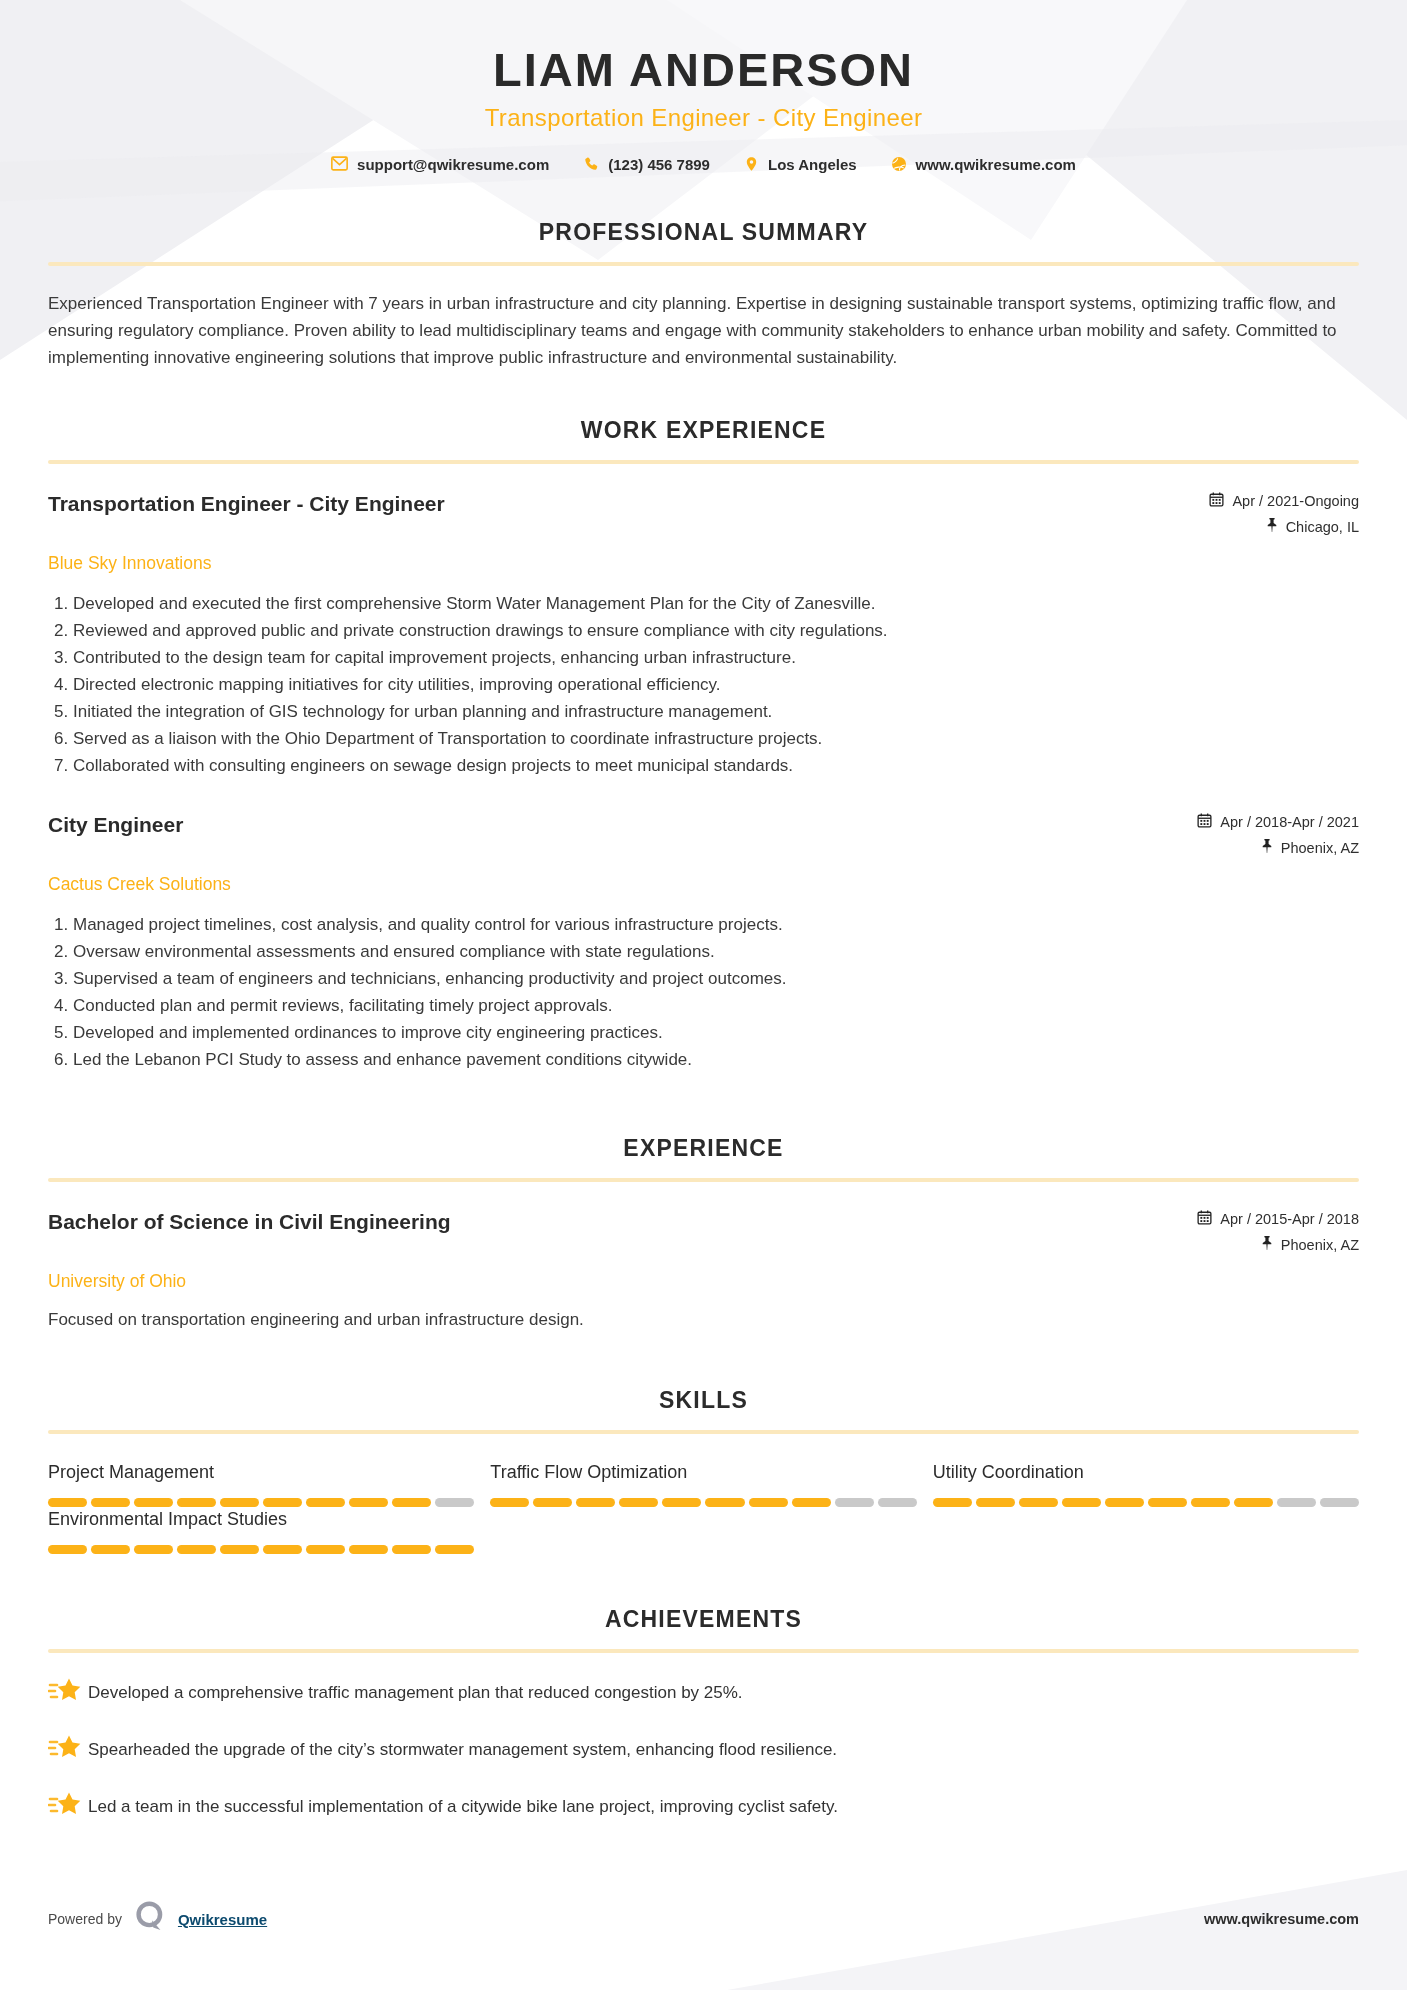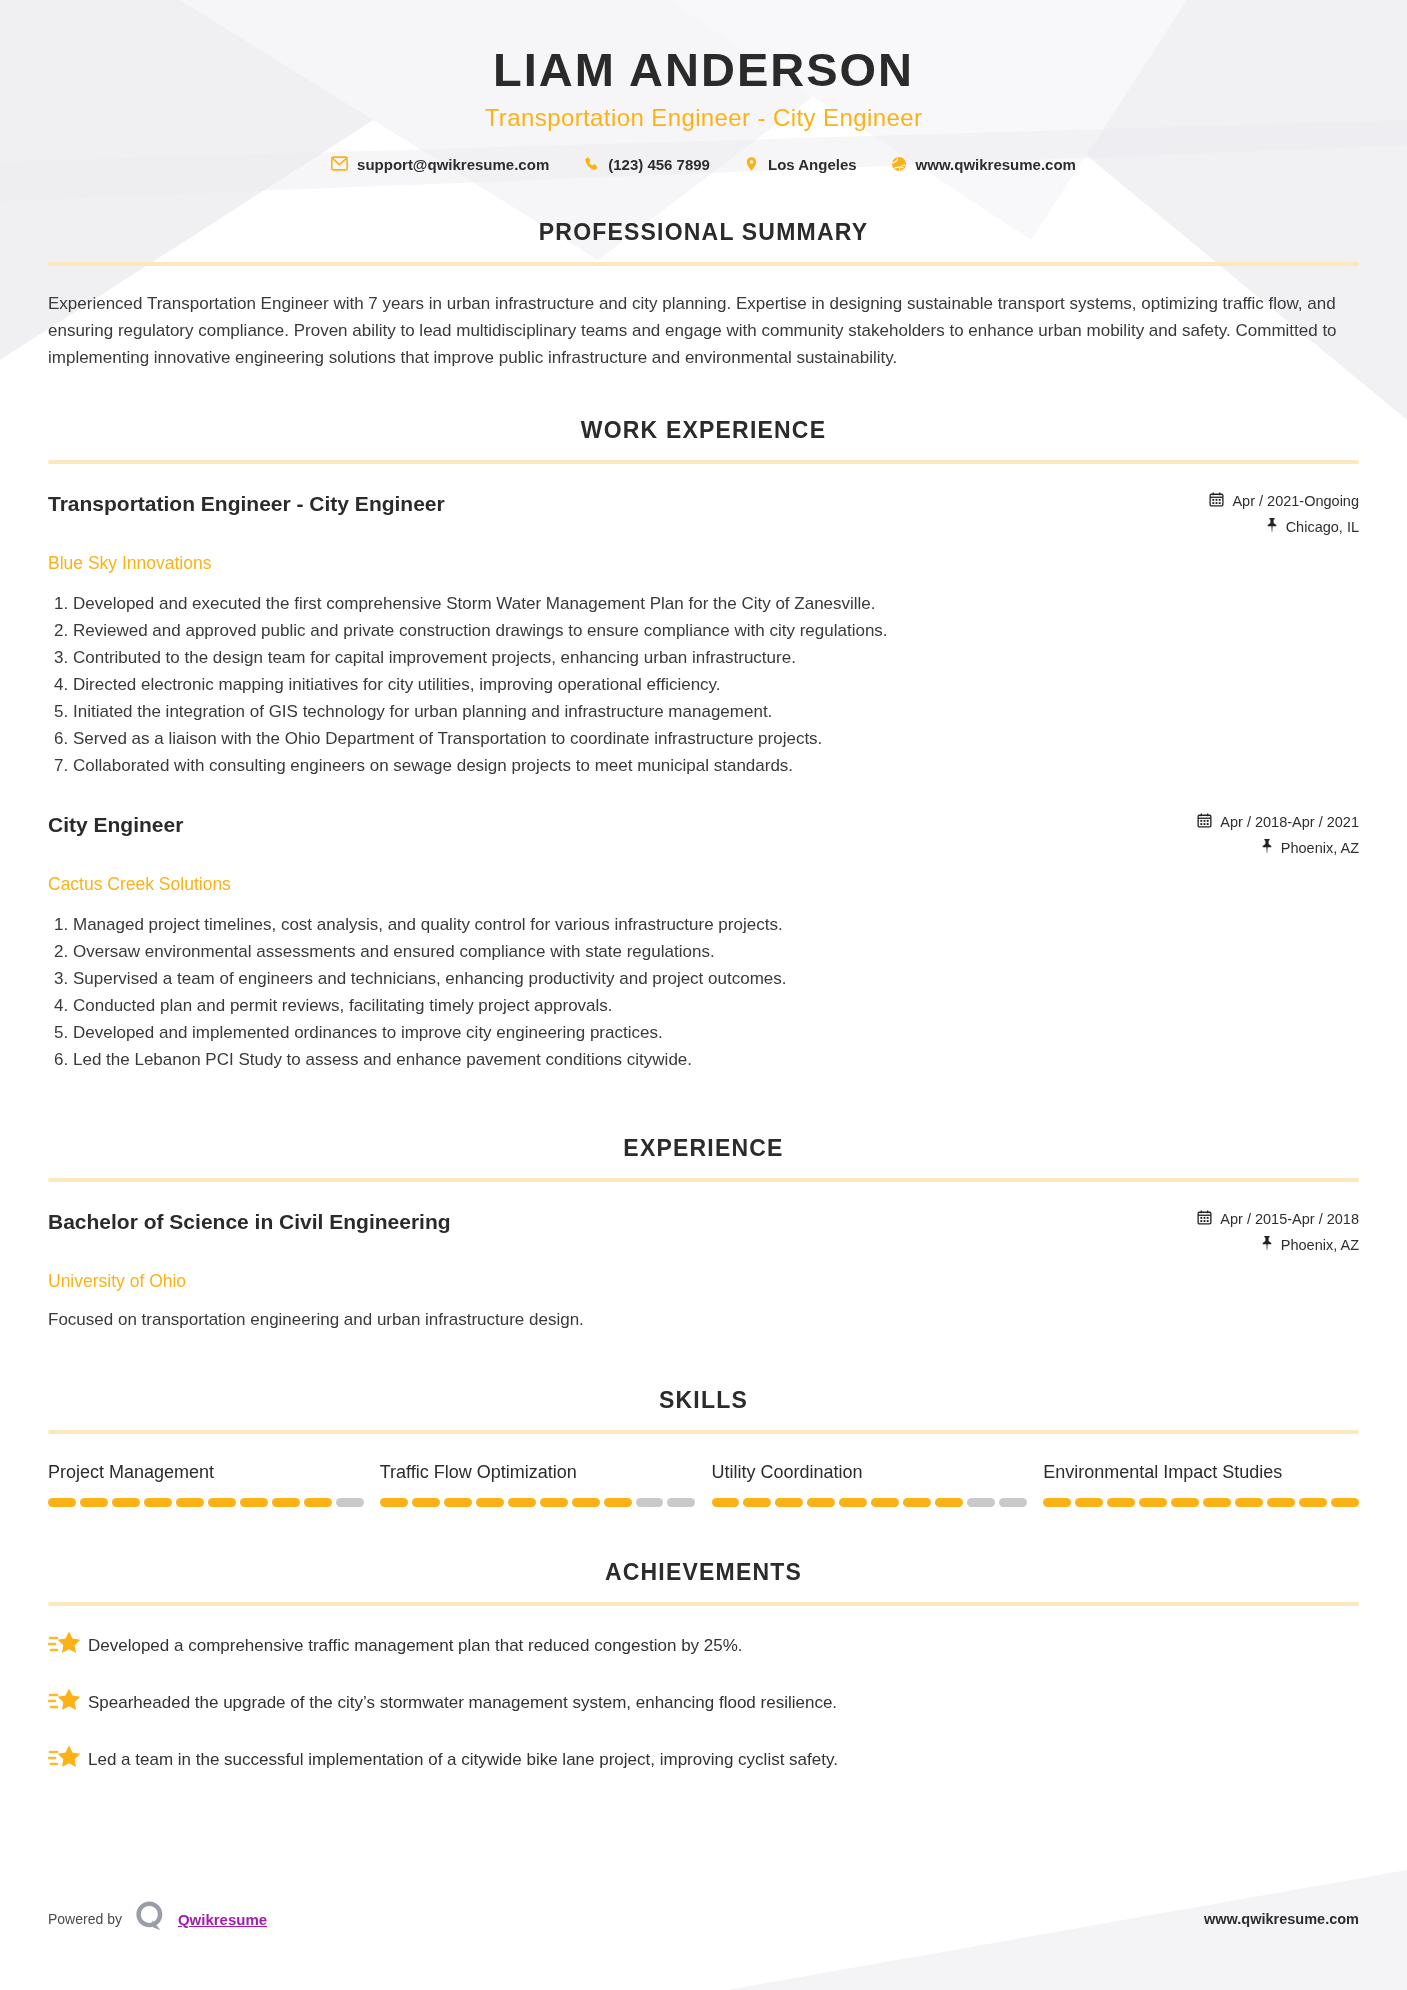--- a/index.html
+++ b/index.html
@@ -35,36 +35,36 @@
   
   .job { margin-top:28px; }
   .job-head { display:flex; justify-content:space-between; align-items:flex-start; }
   .job-title { font-size:21px; font-weight:600; color:#2b2b2b; }
   .job-meta { text-align:right; font-size:14.5px; color:#2f2f2f; white-space:nowrap; }
   .meta-row { display:flex; justify-content:flex-end; align-items:center; gap:8px; margin-bottom:8px; }
   .company { margin-top:9px; font-size:17.5px; font-weight:400; color:#fcb217; }
   .job ol { margin-top:16px; padding-left:25px; font-size:17px; line-height:27px; color:#3a3a3a; }
   .edu-desc { margin-top:14px; font-size:17px; line-height:27px; color:#3a3a3a; }
   
-  .skills-grid { display:grid; grid-template-columns:repeat(4,1fr); column-gap:16px; margin-top:26px; }
+  .skills-grid { display:grid; grid-template-columns:repeat(3,1fr); column-gap:16px; margin-top:26px; }
   .skill-name { font-size:18px; font-weight:500; line-height:25px; color:#2c2c2c; }
   .skill-bar { display:flex; gap:4px; margin-top:13px; }
   .skill-seg { height:9px; flex:1; border-radius:5px; }
   .skill-seg.filled { background:#fcb217; }
   .skill-seg.empty { background:#c9c9c9; }
   
   .ach-list { margin-top:10px; }
   .ach-item { display:flex; align-items:center; gap:6px; margin-top:23px; font-size:17px; color:#333333; }
   .ach-item svg { flex:0 0 auto; }
   
   .footer { position:absolute; left:48px; right:48px; bottom:52px; z-index:1;
             display:flex; justify-content:space-between; align-items:center; }
   .foot-left { display:flex; align-items:center; gap:12px; }
   .powered { font-size:14px; color:#4a4a4a; }
-  .brand-link { font-size:15px; font-weight:600; color:#a21caf; text-decoration:underline; }
+  .brand-link { font-size:15px; font-weight:600; color:#0c4a6e; text-decoration:underline; }
   .foot-site { font-size:14.5px; font-weight:600; color:#2d2d2d; }
 </style>
 </head>
 <body>
 
 <div class="bg-decor">
   <div class="facet f1"></div>
     <div class="facet f2"></div>
     <div class="facet f3"></div>
   <div class="facet f4"></div>

